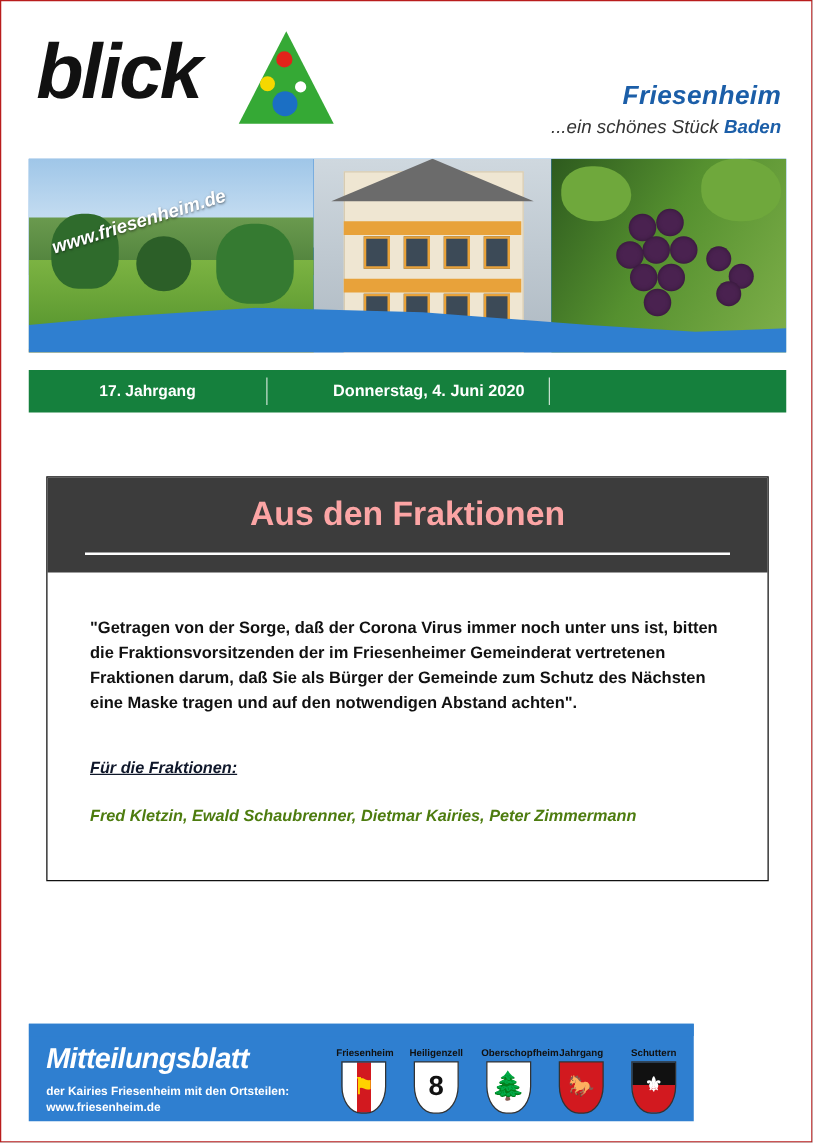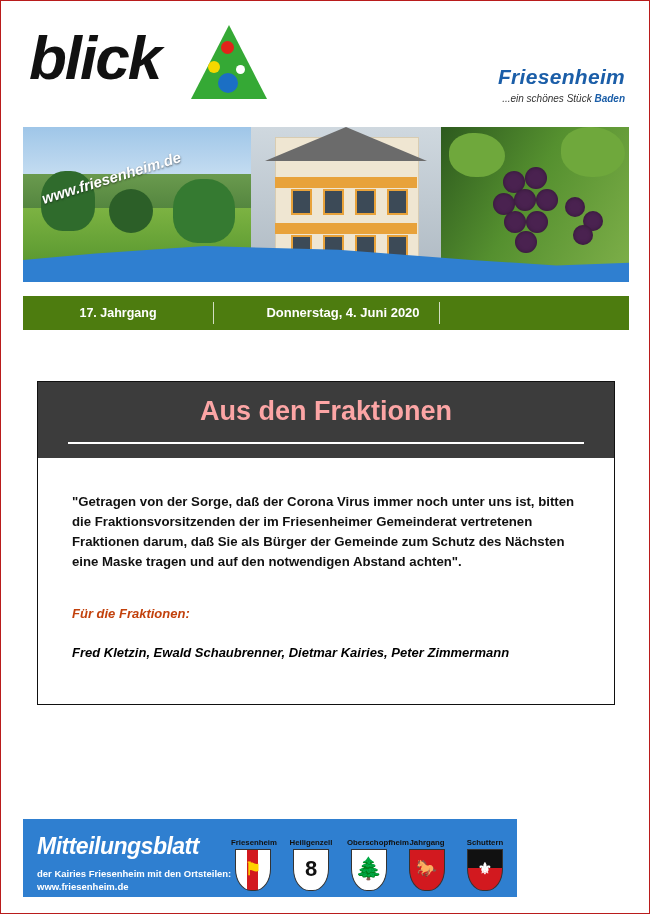--- a/index.html
+++ b/index.html
@@ -83,21 +83,21 @@
     font-size: 21px;
     font-weight: bold;
     font-style: italic;
     color: #1b5ea8;
     letter-spacing: 0.3px;
   }
   .town-slogan {
     position: absolute;
     right: 4px;
     top: 74px;
-    font-size: 10px;
+    font-size: 15px;
     font-style: italic;
     color: #333333;
     text-align: center;
   }
   .town-slogan b {
     color: #1b5ea8;
   }
 
   
   .photostrip {
@@ -171,21 +171,21 @@
     clip-path: polygon(0 52%, 12% 38%, 30% 22%, 52% 30%, 74% 52%, 88% 64%, 100% 58%, 100% 100%, 0 100%);
   }
 
   
   .issuebar {
     position: absolute;
     left: 22px;
     top: 295px;
     width: 606px;
     height: 34px;
-    background: #4d7c0f;
+    background: #15803d;
     color: #ffffff;
   }
   .issuebar .cell {
     position: absolute;
     top: 0;
     height: 34px;
     line-height: 34px;
     font-size: 12.5px;
     font-weight: bold;
     text-align: center;
@@ -247,36 +247,37 @@
     line-height: 20px;
     color: #111111;
     font-weight: bold;
     text-align: left;
   }
   .article-body p.sign-label {
     margin: 0 0 24px 0;
     font-size: 13px;
     font-style: italic;
     font-weight: bold;
-    color: #c2410c;
+    color: #0f172a;
+    text-decoration: underline;
   }
   .article-body p.sign-names {
     margin: 0;
     font-size: 13px;
     font-style: italic;
     font-weight: bold;
-    color: #000000;
+    color: #4d7c0f;
   }
 
   
   .footer {
     position: absolute;
     left: 22px;
     bottom: 16px;
-    width: 494px;
+    width: 532px;
     height: 78px;
     background: #2f7fd0;
     overflow: hidden;
   }
   .footer .wave-top {
     position: absolute;
     left: 0;
     top: -24px;
     width: 606px;
     height: 34px;

